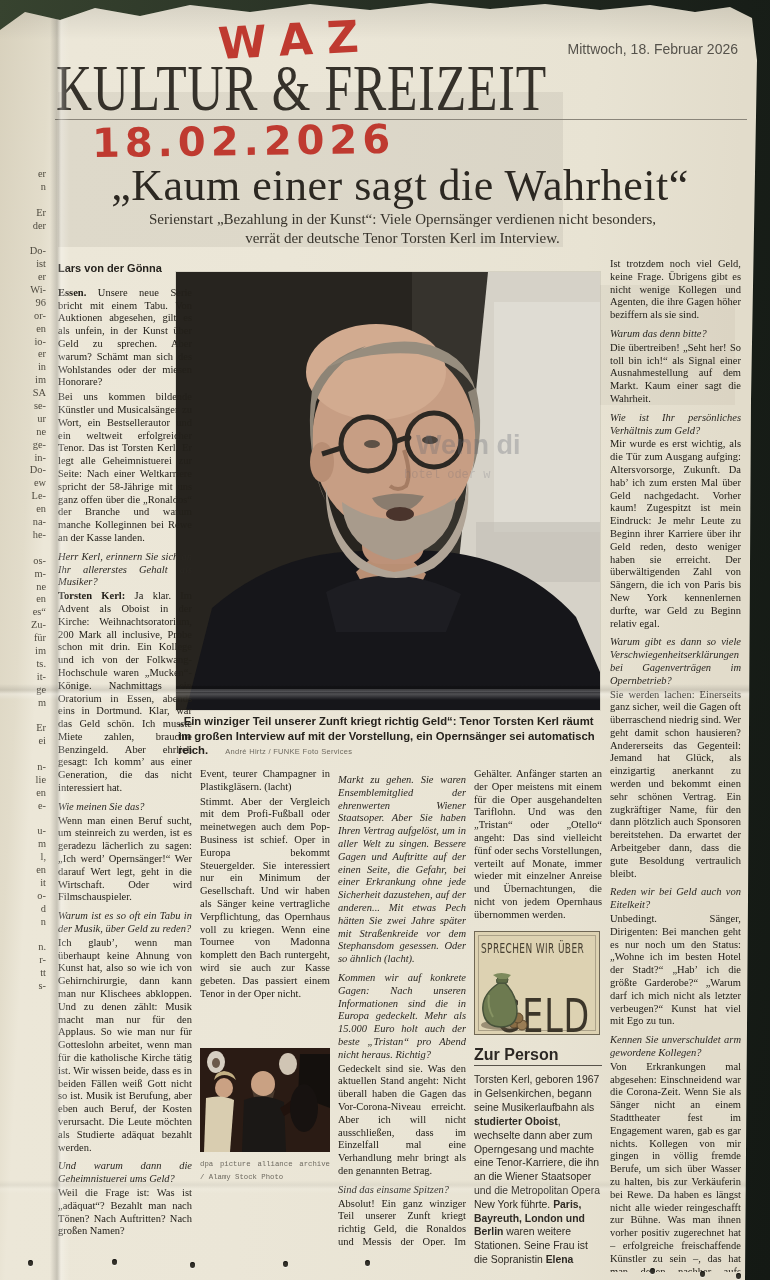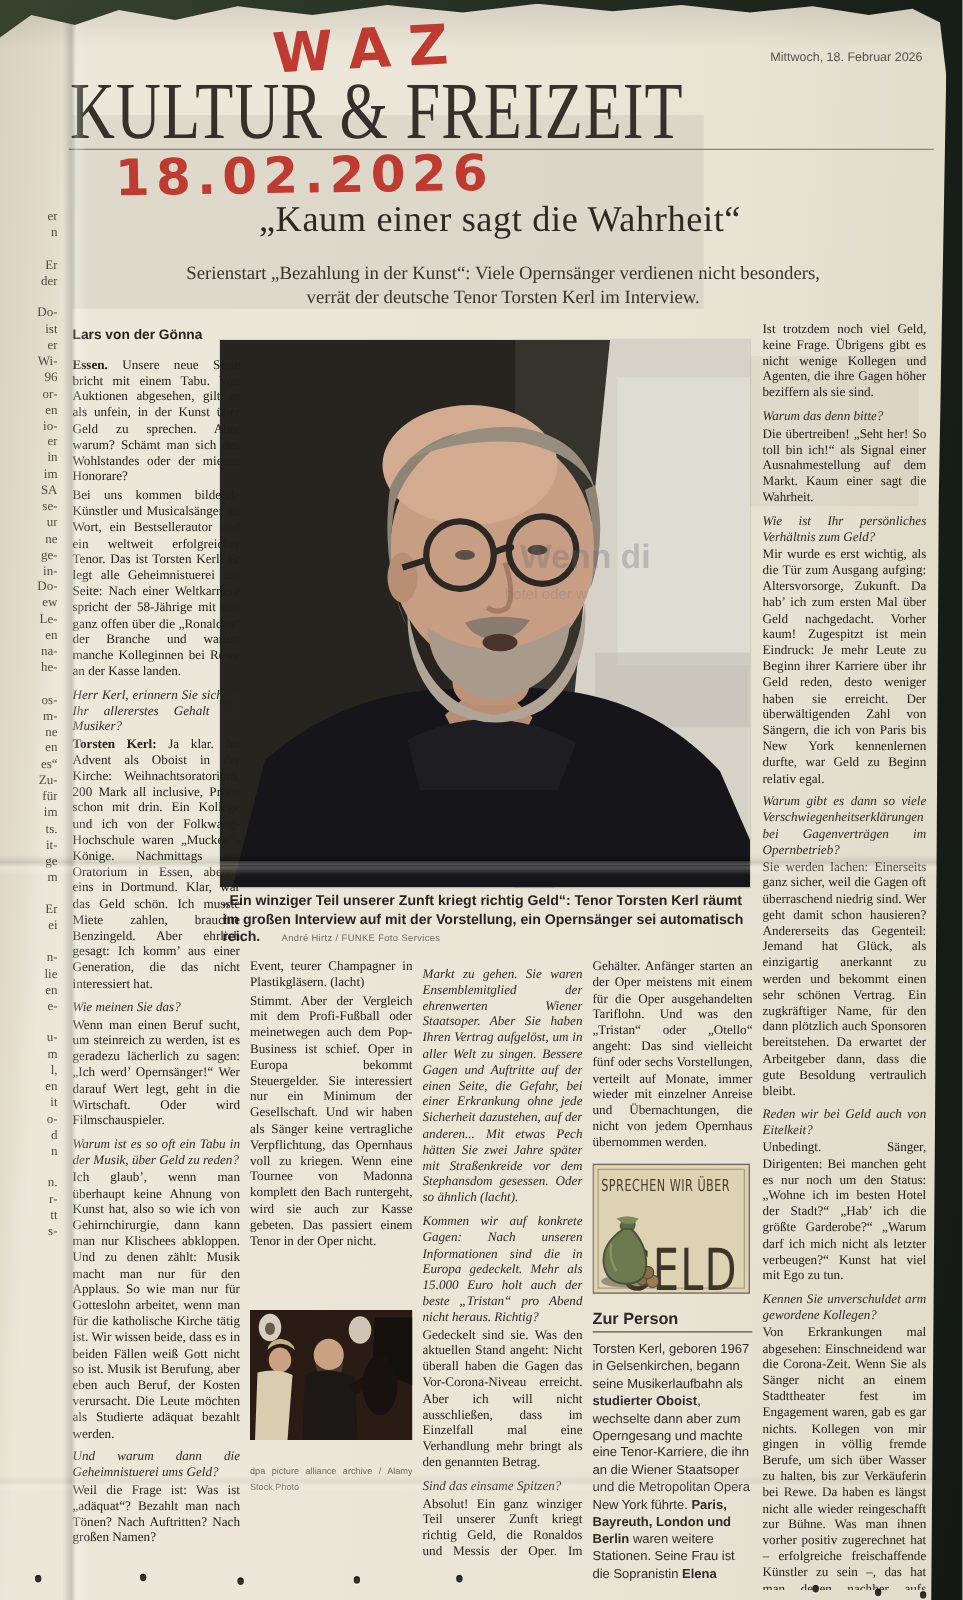--- a/index.html
+++ b/index.html
@@ -18,29 +18,29 @@
   .crease-v{position:absolute;top:0;left:50px;width:22px;height:1280px;
     background:linear-gradient(90deg,rgba(0,0,0,0) 0,rgba(0,0,0,.16) 7px,rgba(255,255,255,.28) 11px,rgba(0,0,0,0) 20px);}
   .crease-h{position:absolute;left:0;top:684px;width:770px;height:16px;
     background:linear-gradient(180deg,rgba(0,0,0,0) 0,rgba(0,0,0,.10) 6px,rgba(255,255,255,.25) 10px,rgba(0,0,0,0) 16px);}
   .crease-h2{position:absolute;left:0;top:1180px;width:770px;height:14px;opacity:.6;
     background:linear-gradient(180deg,rgba(0,0,0,0) 0,rgba(0,0,0,.08) 5px,rgba(255,255,255,.2) 9px,rgba(0,0,0,0) 14px);}
   .watermark{position:absolute;left:58px;top:92px;width:505px;height:155px;background:rgba(125,118,104,.12);}
   .watermark2{position:absolute;left:585px;top:285px;width:150px;height:120px;background:rgba(125,118,104,.07);}
 
   
-  .date-line{position:absolute;top:41px;right:32px;font-family:"Liberation Sans",sans-serif;font-size:10px;color:#55524b;}
+  .date-line{position:absolute;top:41px;right:32px;font-family:"Liberation Sans",sans-serif;font-size:14px;color:#55524b;}
   .hand{position:absolute;color:#bf3a30;font-family:"DejaVu Sans",sans-serif;font-weight:bold;}
   .hand.waz{left:218px;top:14px;font-size:44px;letter-spacing:14px;transform:rotate(-3deg);}
   .hand.hdate{left:92px;top:118px;font-size:40px;letter-spacing:5px;transform:rotate(-.8deg);}
   .section-title{position:absolute;left:56px;top:52px;margin:0;font-weight:500;color:#35312a;
     font-size:60px;letter-spacing:1px;transform:scale(.83,1.08);transform-origin:left top;white-space:nowrap;}
   .rule{position:absolute;left:55px;top:119px;width:692px;height:1px;background:#8a857a;}
   .headline{position:absolute;left:60px;top:160px;width:680px;margin:0;text-align:center;
-    font-size:29px;font-weight:500;color:#2c2822;letter-spacing:.5px;}
+    font-size:44px;font-weight:500;color:#2c2822;letter-spacing:.5px;}
   .standfirst{position:absolute;left:130px;top:210px;width:545px;margin:0;text-align:center;
     font-size:15px;color:#38342c;line-height:1.25;}
 
   
   .leftstrip{position:absolute;left:0;top:168px;width:46px;text-align:right;
     font-size:10.4px;line-height:12.9px;color:#3d392f;opacity:.9;}
   .leftstrip div{height:12.9px;overflow:hidden;}
 
   
   .col{position:absolute;overflow:hidden;font-size:10.5px;line-height:12.8px;text-align:justify;}
@@ -53,41 +53,41 @@
   .col4{left:474px;top:768px;width:128px;height:500px;}
   .col5{left:610px;top:258px;width:131px;height:1014px;}
   .c2text{display:block;height:272px;overflow:hidden;}
 
   
   .portrait{position:absolute;left:176px;top:272px;width:424px;height:438px;margin:0;overflow:hidden;
     box-shadow:0 0 0 1px rgba(0,0,0,.08);}
   .bleed-big{position:absolute;left:240px;top:158px;color:rgba(100,102,112,.30);
     font-family:"Liberation Sans",sans-serif;font-weight:bold;font-size:27px;filter:blur(.6px);}
   .bleed-small{position:absolute;left:228px;top:196px;color:rgba(100,102,112,.22);
-    font-family:Liberation Sans, sans-serif;font-size:12px;filter:blur(.6px);}
+    font-family:Liberation Mono, monospace;font-size:12px;filter:blur(.6px);}
   .main-caption{position:absolute;left:178px;top:714px;width:424px;
     font-family:"Liberation Sans",sans-serif;font-weight:bold;font-size:11.3px;line-height:1.3;color:#26231e;}
   .main-caption .credit{font-weight:normal;font-size:7.5px;color:#6e6a60;margin-left:14px;letter-spacing:.3px;}
 
   
   .rienzi{margin:8px 0 4px 0;width:130px;height:104px;overflow:hidden;}
   .s-caption{font-family:"Liberation Sans",sans-serif;font-weight:bold;font-size:10.8px;line-height:1.25;color:#26231e;text-align:left;}
-  .s-credit{font-family:Liberation Sans, sans-serif;font-size:7.3px;color:#6e6a60;margin-top:19px;}
+  .s-credit{font-family:Liberation Mono, monospace;font-size:7.3px;color:#6e6a60;margin-top:6px;}
 
   
   .geldbox{position:relative;margin:9px 0 0 0;width:124px;height:102px;background:#ddd2b2;
     border:1px solid #6f6755;box-shadow:inset 0 0 0 3px rgba(221,210,178,1),inset 0 0 0 4px rgba(111,103,85,.45);}
   .gb1{position:absolute;left:6px;top:9px;white-space:nowrap;font-family:"DejaVu Sans",sans-serif;
     font-size:11.5px;font-weight:500;color:#463f31;transform:scale(.78,1.15);transform-origin:left top;letter-spacing:.5px;}
   .gb2{position:absolute;right:9px;bottom:8px;font-family:"DejaVu Sans",sans-serif;font-size:37px;
     color:#3c362a;transform:scale(.9,1.25);transform-origin:right bottom;letter-spacing:1px;}
   .bagicon{position:absolute;left:4px;bottom:3px;}
 
   
-  .zp{font-family:"Liberation Sans",sans-serif;font-size:13px;margin:14px 0 7px 0;color:#2c2824;
+  .zp{font-family:"Liberation Sans",sans-serif;font-size:16px;margin:14px 0 7px 0;color:#2c2824;
     border-bottom:1.5px solid #57524a;padding-bottom:4px;}
   .zp-text{font-family:"Liberation Sans",sans-serif;font-size:10.4px;line-height:1.33;color:#2e2a24;
     text-align:left;margin:0;}
   .zp-text b{font-weight:bold;}
 
   .hole{position:absolute;width:5px;height:6px;border-radius:50%;background:#33312a;
     box-shadow:0 1px 1px rgba(255,255,255,.5), inset 0 1px 1px rgba(0,0,0,.7);}
 </style>
 </head>
 <body>

